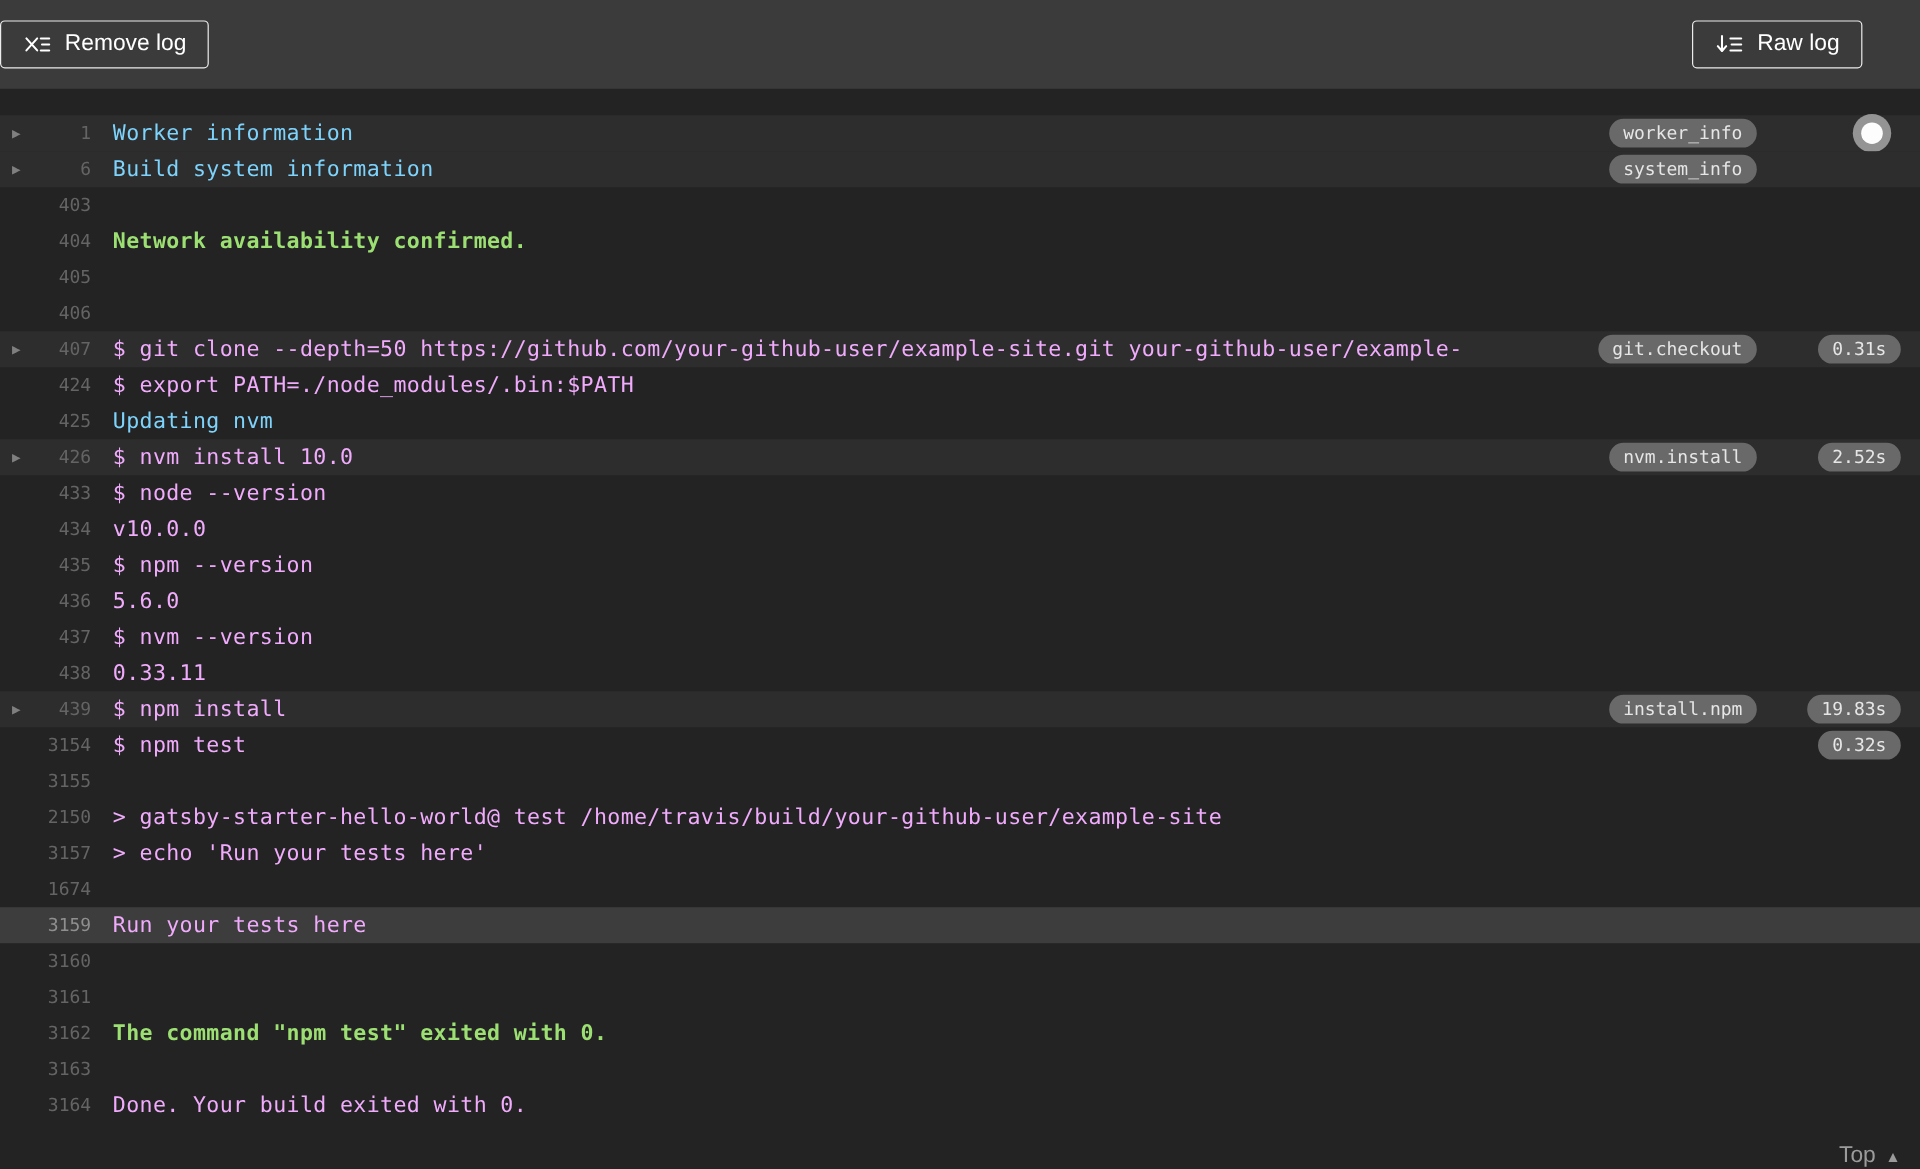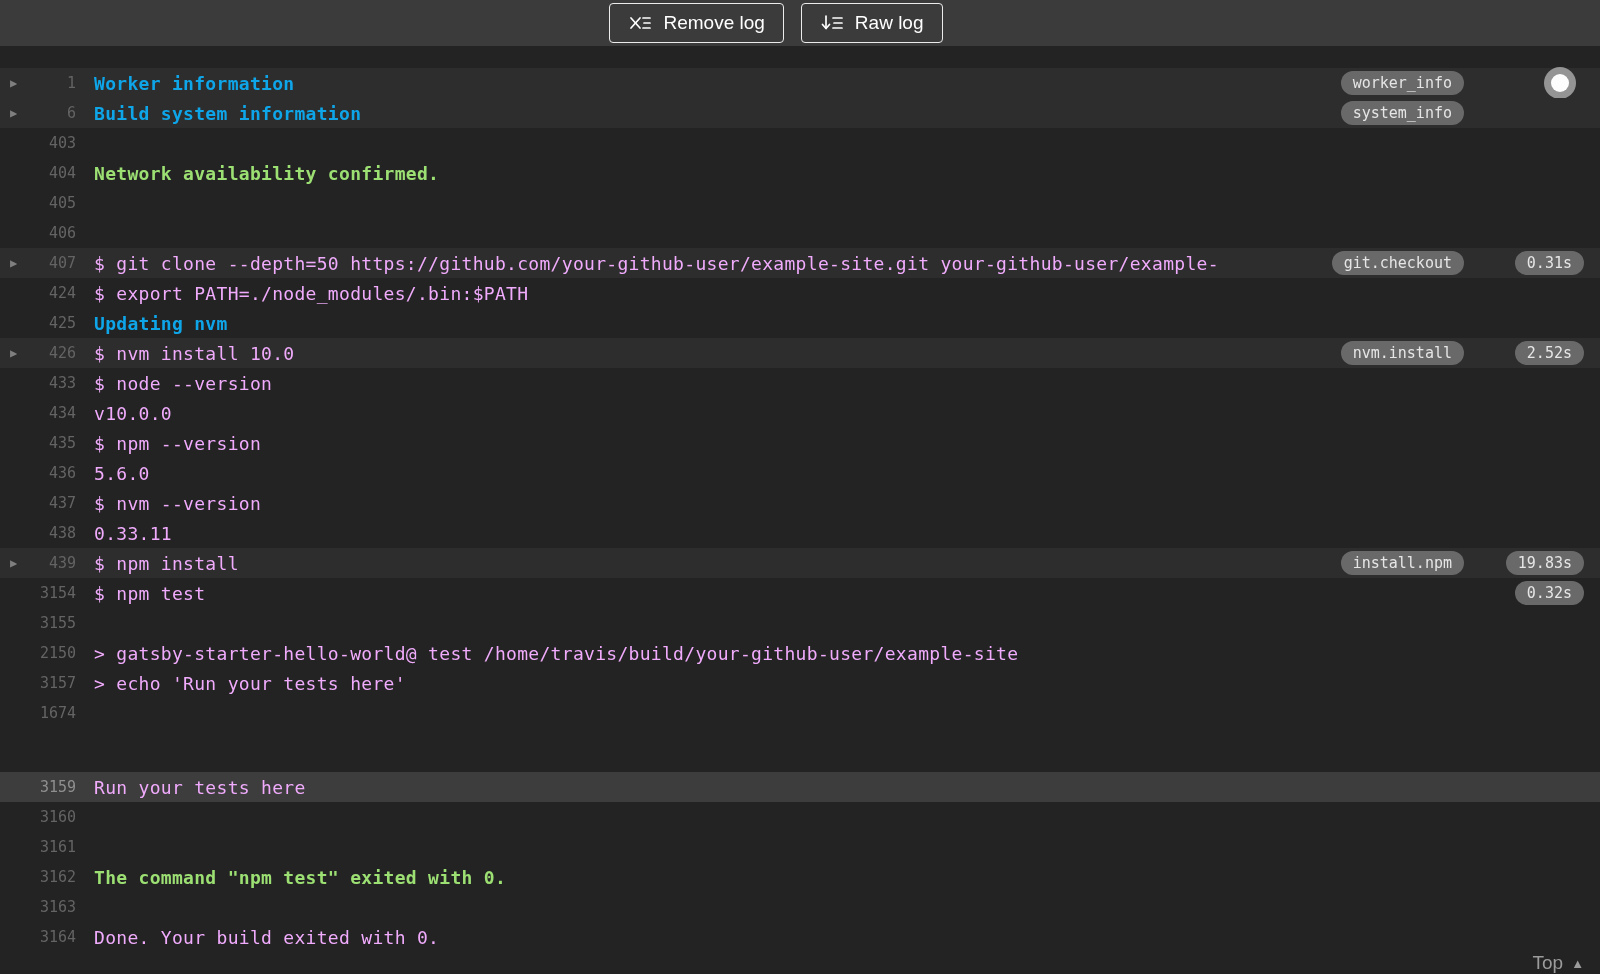--- a/index.html
+++ b/index.html
@@ -5,25 +5,25 @@
   * { margin:0; padding:0; box-sizing:border-box; }
   html,body { width:1600px; height:974px; overflow:hidden; }
   body {
     background:#232323;
     font-family:"DejaVu Sans Mono", monospace;
     position:relative;
   }
 
   
   .toolbar {
-    height:46px;
+    height:74px;
     background:#3b3b3b;
     display:flex;
     align-items:center;
-    justify-content:center;
+    justify-content:space-between;
     gap:17px;
     padding-right:48px;
   }
   .tb-btn {
     display:flex;
     align-items:center;
     gap:11px;
     height:40px;
     padding:0 18px;
     background:transparent;
@@ -41,21 +41,21 @@
     padding-top:22px;
   }
   .row {
     position:relative;
     height:30px;
     display:flex;
     align-items:center;
     padding-right:16px;
   }
   .row.hl { background:#2d2d2d; }
-  .row.selected { background:#3d3d3d;margin-top:44px; }
+  .row.selected { background:#3d3d3d; }
   .fold {
     width:14px;
     margin-left:10px;
     color:#7f7f7f;
     font-size:12px;
     flex:none;
     cursor:pointer;
     line-height:1;
   }
   .ln {
@@ -69,21 +69,21 @@
   }
   .row.selected .ln { color:#8f8f8f; }
   .txt {
     flex:1;
     color:#f0abfc;
     font-size:18px;
     letter-spacing:0.3px;
     white-space:pre;
     overflow:hidden;
   }
-  .row.yellow .txt { color:#0ea5e9; font-weight:bold; }
+  .row.yellow .txt { color:#7dd3fc; font-weight:normal; }
   .row.green  .txt { color:#9cdf73; font-weight:bold; }
   .tag, .time {
     flex:none;
     background:#696969;
     color:#e6e6e6;
     font-size:15px;
     line-height:24px;
     height:24px;
     padding:0 12px;
     border-radius:12px;

